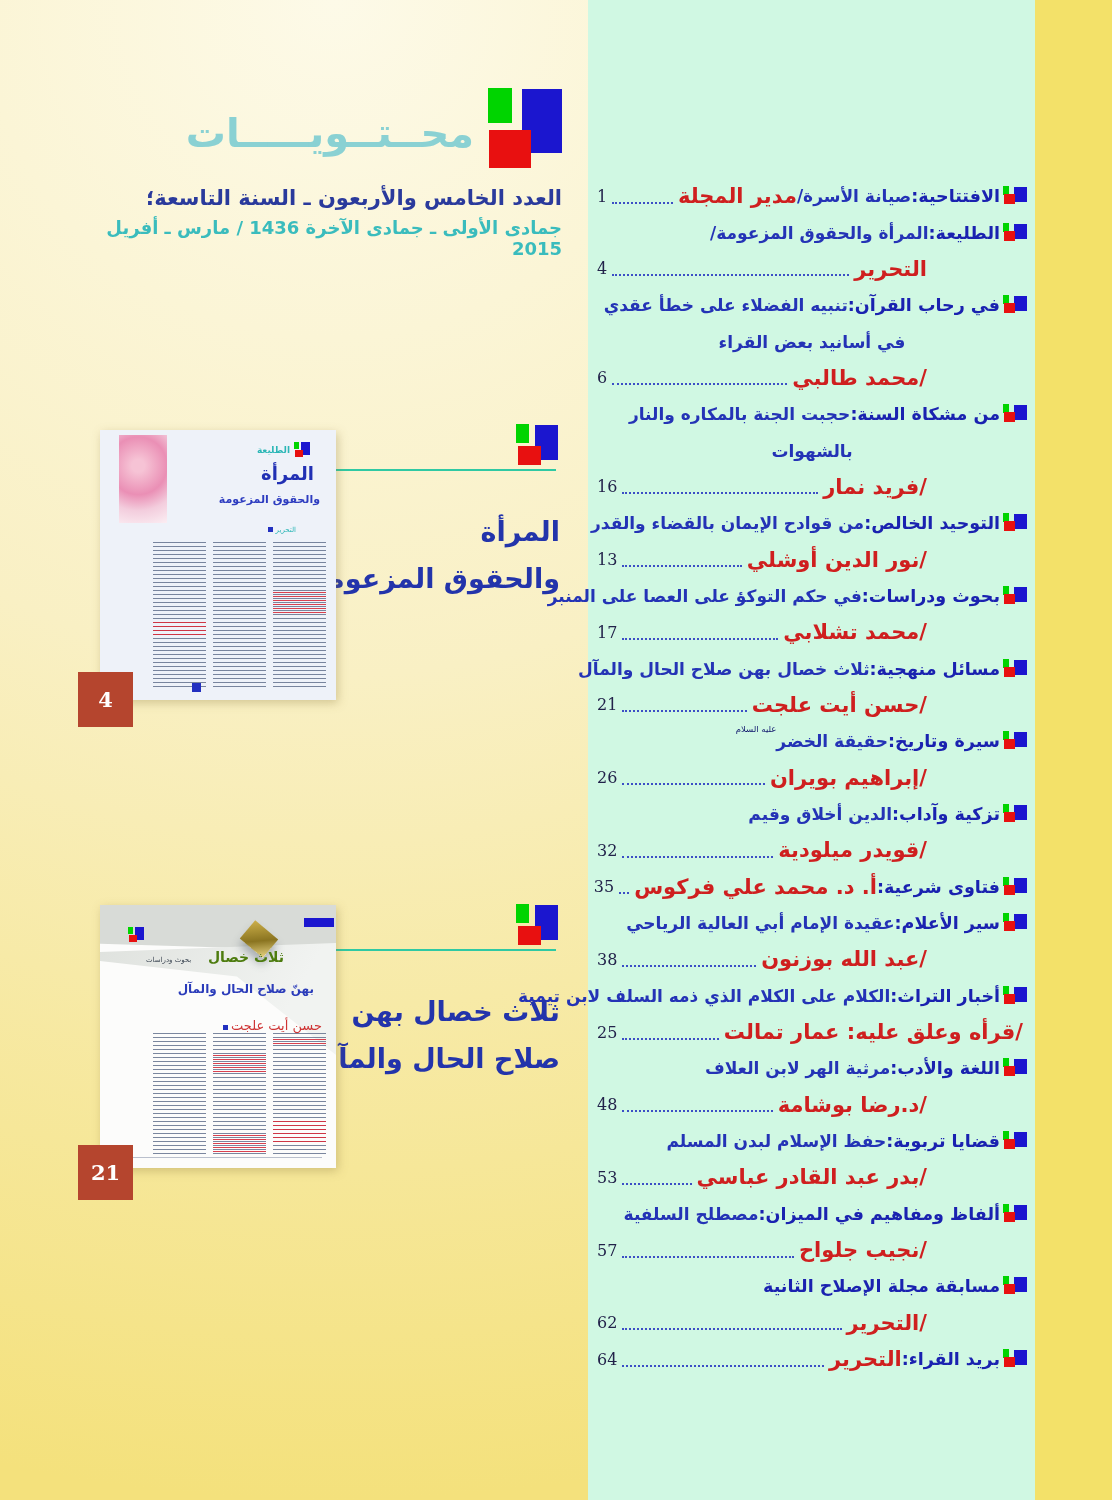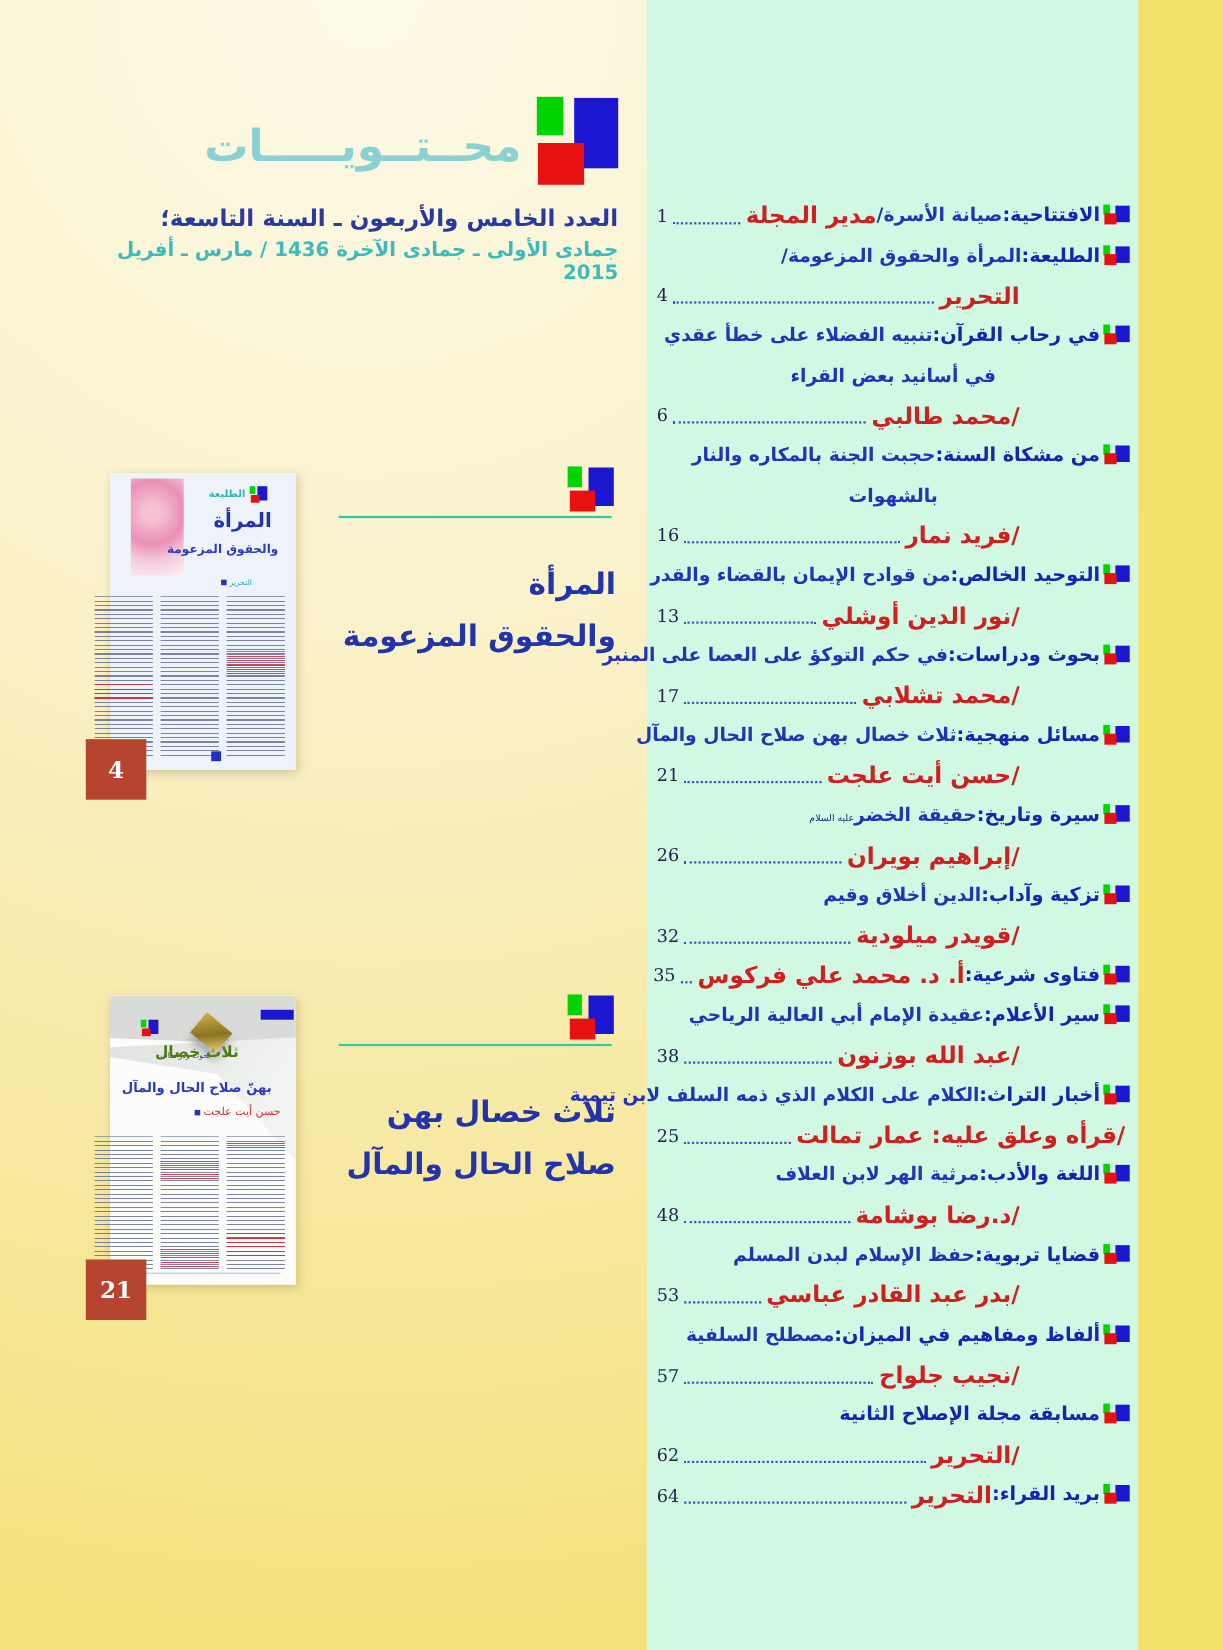--- a/index.html
+++ b/index.html
@@ -39,40 +39,40 @@
   .logo-xs .r{left:1px;top:8px;width:8px;height:7px;}
 
   
   .toc{position:absolute;left:597px;top:178px;width:430px;direction:rtl;}
   .toc-line{display:flex;align-items:center;height:36.35px;white-space:nowrap;}
   .toc-line.center{justify-content:center;}
   .seg{display:inline-block;}
   .seg.b{color:#1a22b0;font-weight:bold;font-size:17.5px;}
   .seg.n{color:#2433b6;font-weight:bold;font-size:17px;}
   .seg.r{color:#cf1f1f;font-weight:bold;font-size:21px;}
-  .seg.m{color:#131a6e;font-size:8.5px;align-self:flex-start;margin-top:16px;text-align:center;}
+  .seg.m{color:#131a6e;font-size:8.5px;align-self:flex-start;margin-top:1px;text-align:center;}
   .dots{flex:1 1 auto;min-width:10px;border-bottom:2px dotted #3c4ec5;margin:0 5px;height:13px;}
   .pnum{color:#22224a;font-size:16px;font-family:"DejaVu Serif",serif;direction:ltr;}
   .sq-icon{position:relative;width:24px;height:20px;flex:0 0 auto;margin-left:3px;}
   .sq-icon i{position:absolute;display:block;}
   .sq-icon .g{left:0;top:0;width:6px;height:9px;background:#00d400;}
   .sq-icon .b{right:0;top:1px;width:13px;height:15px;background:#1b16cf;}
   .sq-icon .r{left:1px;top:8px;width:11px;height:10px;background:#e81010;z-index:2;}
 
   
   .label{position:absolute;width:252px;height:190px;direction:rtl;}
   #label1{left:308px;top:424px;}
   #label2{left:308px;top:904px;}
   .label .logo-md{position:absolute;right:2px;top:0;}
   .label-line{position:absolute;top:45px;left:0;right:4px;height:2px;background:#2fc9a3;}
   .label-title{position:absolute;top:84px;right:0;width:100%;text-align:right;
     font-size:27px;font-weight:bold;color:#2334ab;line-height:47px;}
 
   
-  .thumb{position:absolute;left:100px;width:169px;direction:rtl;
+  .thumb{position:absolute;left:100px;width:236px;direction:rtl;
     box-shadow:2px 3px 9px rgba(140,120,60,.35);}
   #thumb1{top:430px;height:270px;background:#eef2f9;}
   #thumb2{top:905px;height:263px;background:#fcfcfb;}
   .t1-photo{position:absolute;left:19px;top:5px;width:48px;height:88px;
     background:radial-gradient(circle at 40% 35%, #f6c3d5 10%, #ea8fb5 45%, #f3cddd 70%, #fbeef3 100%);}
   .t1-logo{position:absolute;right:26px;top:12px;}
   .t1-kicker{position:absolute;right:46px;top:15px;font-size:9px;font-weight:bold;color:#2ab6b6;}
   .t1-title{position:absolute;right:22px;top:33px;font-size:18px;font-weight:bold;color:#2130b4;}
   .t1-sub{position:absolute;right:16px;top:63px;font-size:11px;font-weight:bold;color:#2d3cc0;}
   .t1-byline{position:absolute;right:40px;top:96px;font-size:7px;color:#2ab6b6;}
@@ -92,21 +92,21 @@
   .t2-swoosh{position:absolute;top:38px;left:0;width:100%;height:112px;
     background:linear-gradient(120deg,#dfe2de,#f1f3f1 75%);
     clip-path:polygon(0 8%,100% 0,100% 100%,58% 30%,0 16%);}
   .t2-bluebar{position:absolute;right:2px;top:13px;width:30px;height:9px;background:#1b16cf;}
   .t2-logo{position:absolute;left:28px;top:22px;}
   .t2-kicker{position:absolute;left:46px;top:27px;font-size:7px;color:#3c4653;margin-top:24px;}
   .t2-nib{position:absolute;right:62px;top:22px;width:30px;height:24px;transform:rotate(40deg);
     background:linear-gradient(135deg,#cdb04a,#8a7420 55%,#e8d584);box-shadow:4px 6px 8px rgba(90,100,110,.45);}
   .t2-title{position:absolute;right:52px;top:44px;font-size:14px;font-weight:bold;color:#4d7c0f;}
   .t2-sub{position:absolute;right:22px;top:77px;font-size:12px;font-weight:bold;color:#2b3cba;}
-  .t2-byline{position:absolute;right:14px;top:101px;font-size:10px;color:#cf3333;}
+  .t2-byline{position:absolute;right:14px;top:113px;font-size:13px;color:#cf3333;}
   .t2-byline::after{content:"";display:inline-block;width:5px;height:5px;background:#2230c0;margin-right:3px;}
   .t2-red1{right:70px;top:150px;height:20px;}
   .t2-red2{right:10px;top:134px;height:8px;}
   .t2-red3{right:10px;top:216px;height:22px;}
   .t2-red4{right:70px;top:230px;height:18px;}
   .t2-footer{position:absolute;left:14px;right:14px;bottom:10px;height:1px;background:#b9bfcc;}
 
   
   .badge{position:absolute;width:55px;height:55px;background:#b5452e;color:#ffffff;
     display:flex;align-items:center;justify-content:center;

